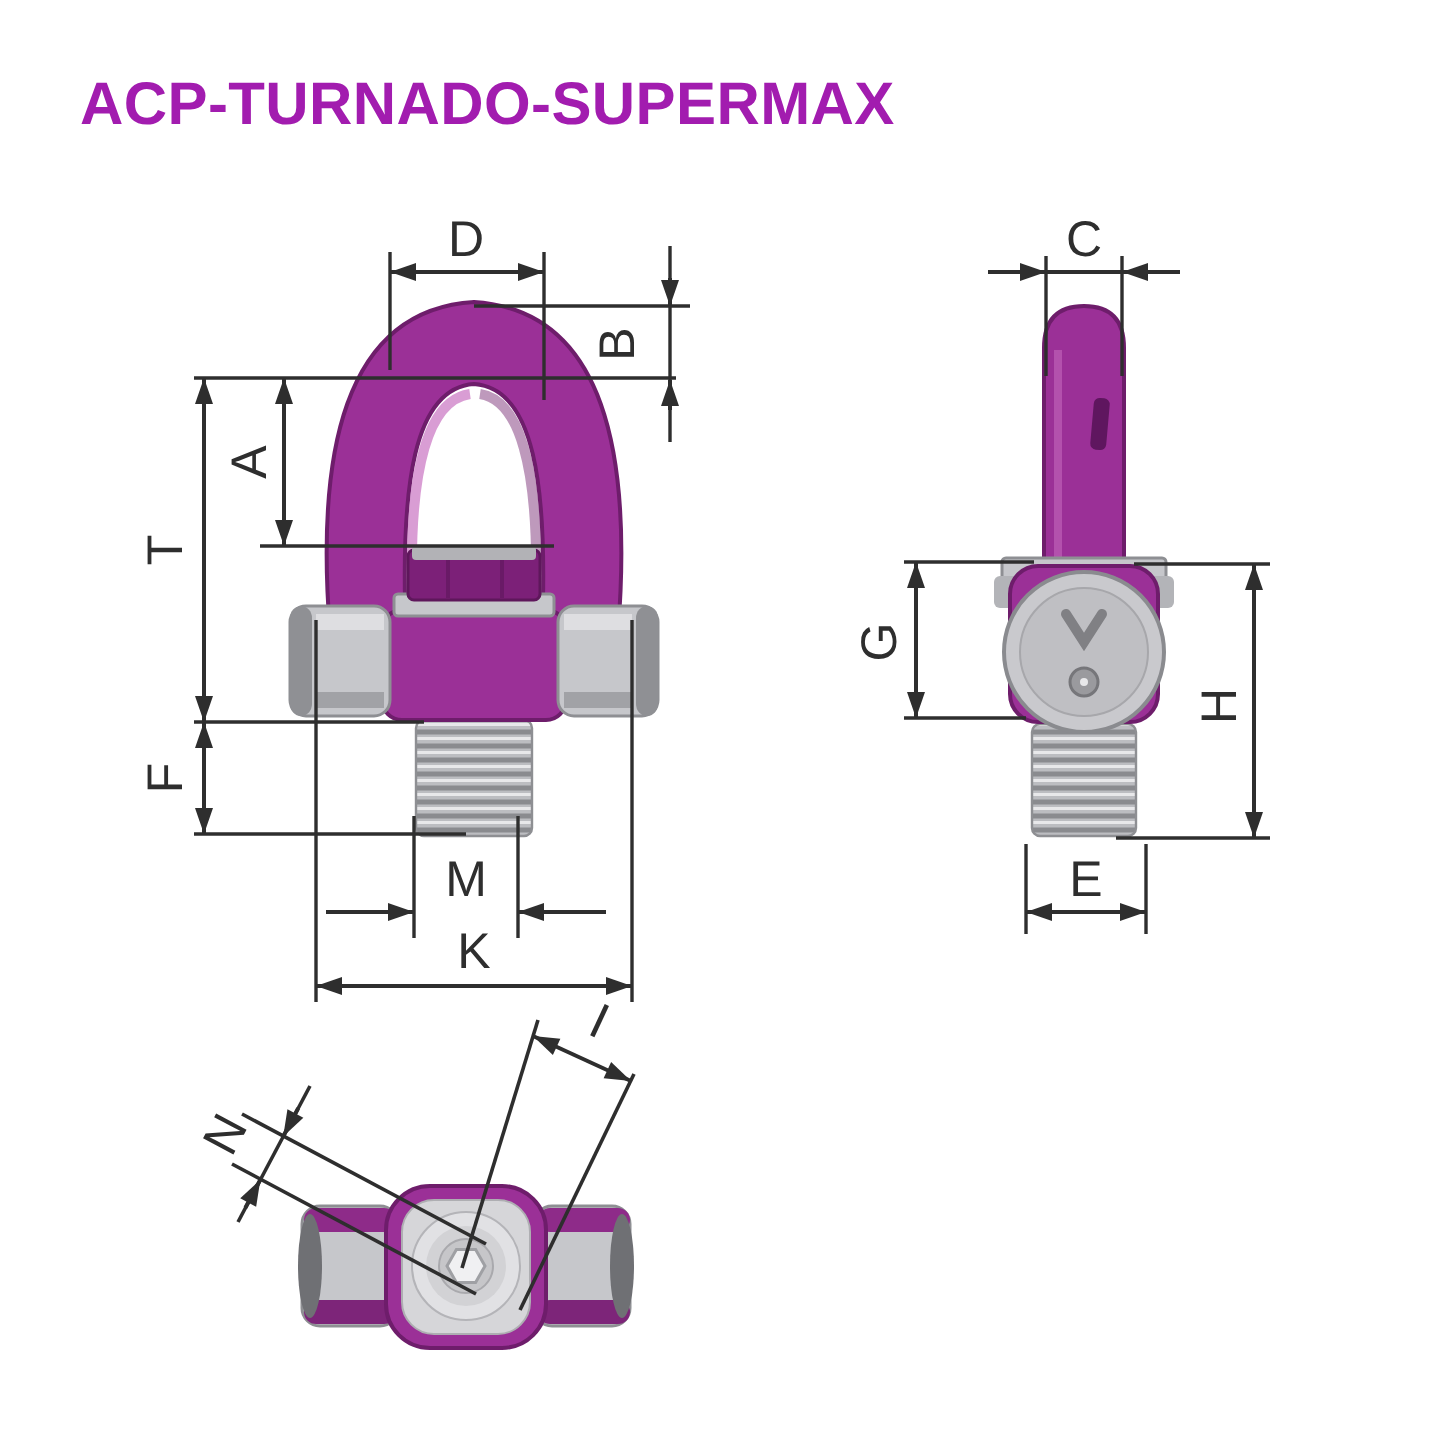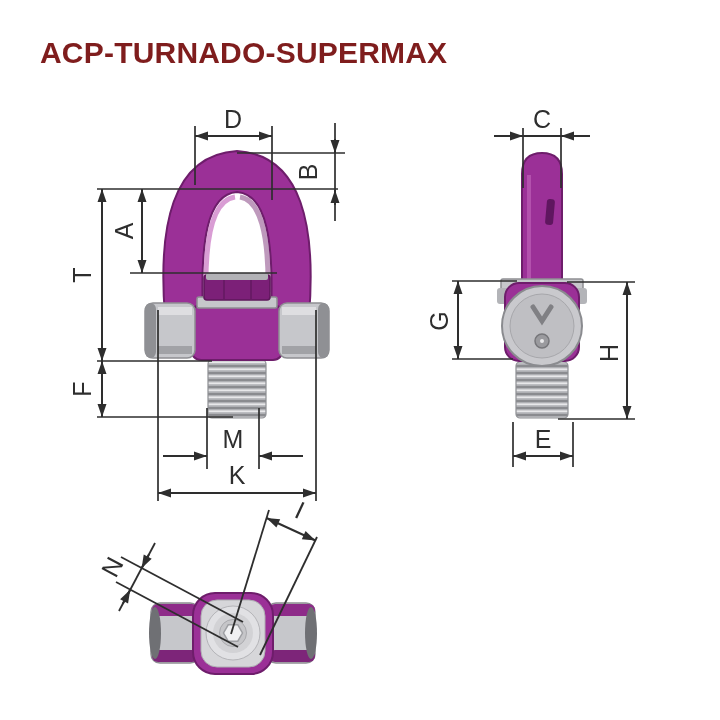--- a/index.html
+++ b/index.html
@@ -1,19 +1,19 @@
 <!DOCTYPE html>
 <html><head>
 <meta charset="utf-8">
 <style>
   html,body{margin:0;padding:0;background:#ffffff;}
   body{width:720px;height:720px;overflow:hidden;position:relative;
        font-family:"Liberation Sans",sans-serif;}
   .page-title{position:absolute;left:40px;top:36px;font-size:30px;font-weight:bold;
-       letter-spacing:.2px;color:#7f1d1d;white-space:nowrap;}
+       letter-spacing:.2px;color:#a21caf;white-space:nowrap;}
   svg{position:absolute;left:0;top:0;}
   .dim{stroke:#2E2E2E;stroke-width:2;fill:none;}
   .ext{stroke:#2E2E2E;stroke-width:1.7;fill:none;}
   .thin{stroke:#2E2E2E;stroke-width:1.8;fill:none;}
   .lbl{font-family:"Liberation Sans",sans-serif;font-size:25px;fill:#2E2E2E;text-anchor:middle;}
   .steel{fill:#C6C7CB;stroke:#8E8F93;stroke-width:1.5;}
   .violet{stroke:#6E1D6B;stroke-width:2;}
 </style>
 </head>
 <body>

